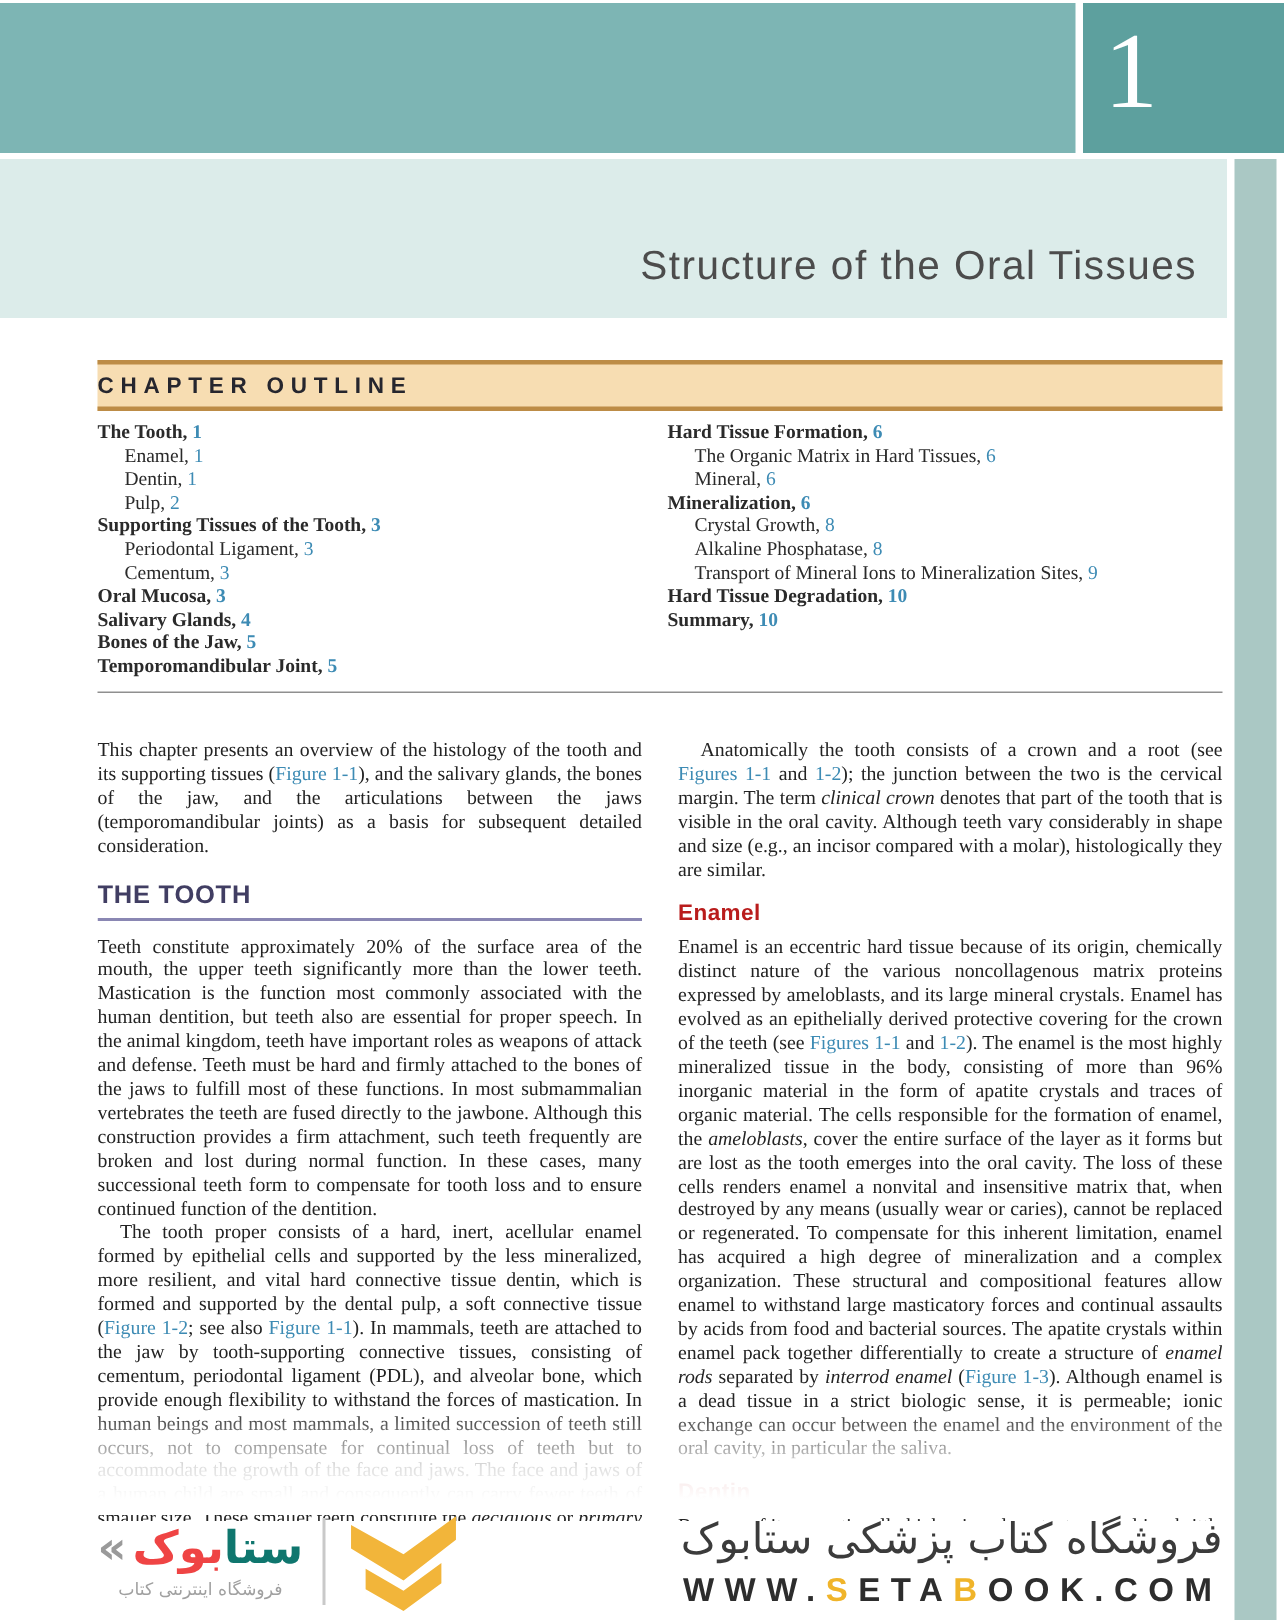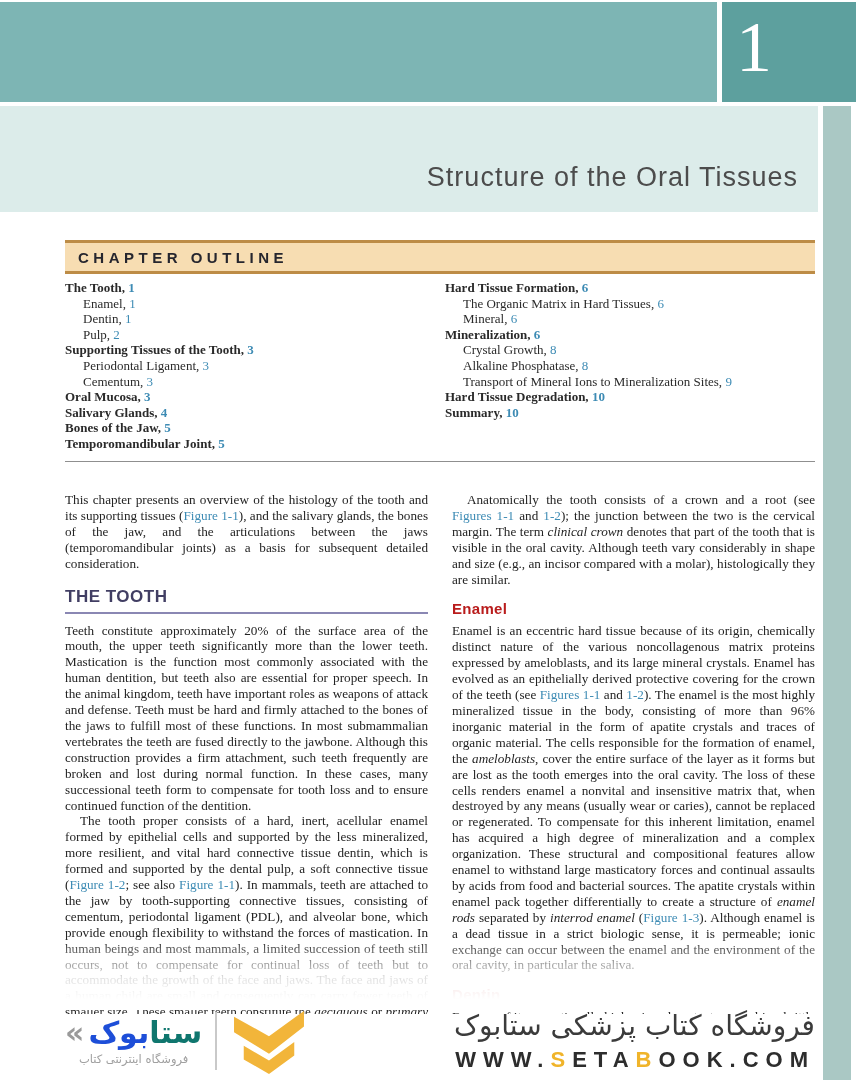--- a/index.html
+++ b/index.html
@@ -13,21 +13,21 @@
       font-family:"Liberation Serif",serif;font-size:72px;line-height:1.1;font-weight:400;}
   .title-band{position:absolute;left:0;top:106px;width:818px;height:106px;background:#dcecea;}
   .title-band h1{position:absolute;right:20px;top:56px;margin:0;
       font-family:"Liberation Sans",sans-serif;font-weight:300;font-size:27px;
       color:#4c4c4c;letter-spacing:1px;white-space:nowrap;}
   .side-strip{position:absolute;left:823px;top:106px;width:28px;height:974px;background:#aac8c4;}
 
   
   .outline{position:absolute;left:65px;top:240px;width:750px;}
   .outline-header{border-top:3px solid #bd8c46;border-bottom:3px solid #bd8c46;
-      background:#f7ddb2;height:28px;display:flex;align-items:center;padding-left:13px;
+      background:#f7ddb2;height:28px;display:flex;align-items:center;
       font-family:"Liberation Sans",sans-serif;font-weight:bold;font-size:15px;
       letter-spacing:4.5px;color:#26262e;}
   .outline-cols{display:flex;margin-top:6px;}
   .outline-col{width:380px;}
   .outline-col:last-child{flex:1;}
   .outline-item{font-size:13px;line-height:15.6px;color:#2a2a2a;}
   .outline-item.bold{font-weight:bold;}
   .outline-item.indent{padding-left:18px;}
   .ol-page{color:#3d8bb4;}
   .outline-rule{margin-top:9px;border:none;border-top:1px solid #8f8f8f;}
@@ -54,21 +54,21 @@
   
   .footer{position:absolute;left:65px;top:1006px;width:750px;height:70px;
       display:flex;justify-content:space-between;align-items:center;background:transparent;}
   .logo{display:flex;align-items:center;gap:13px;}
   .logo-text{display:flex;flex-direction:column;align-items:center;}
   .wordmark-row{display:flex;align-items:center;gap:4px;}
   .guillemet{color:#9a9a9a;font-family:"DejaVu Sans",sans-serif;font-weight:bold;
       font-size:30px;line-height:1;}
   .wordmark{font-family:"DejaVu Sans",sans-serif;font-weight:bold;font-size:30px;line-height:1.1;}
   .wm-start{color:#0f766e;}
-  .wm-end{color:#1d4ed8;}
+  .wm-end{color:#ef4444;}
   .tagline{font-family:"DejaVu Sans",sans-serif;font-size:11.5px;color:#a0a0a0;margin-top:3px;}
   .logo-divider{width:2px;height:58px;background:#c9c9c9;}
   .footer-right{text-align:right;}
   .store-name{font-family:"DejaVu Sans",sans-serif;font-size:28px;color:#3b3b3b;margin-bottom:5px;}
   .website{font-family:"Liberation Sans",sans-serif;font-weight:bold;font-size:22px;
       letter-spacing:7px;color:#2d2d2d;white-space:nowrap;}
   .seg-gold{color:#f0b42a;}
   .seg-dark{color:#2d2d2d;}
 </style>
 </head>

